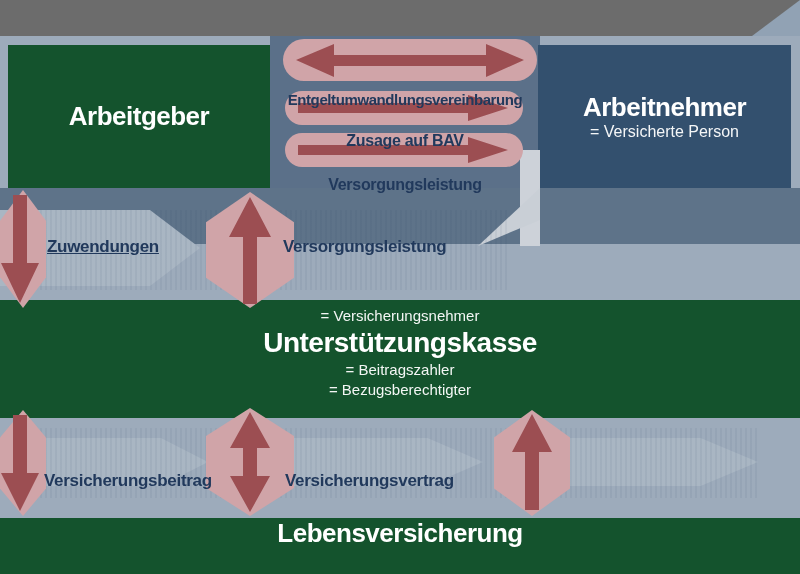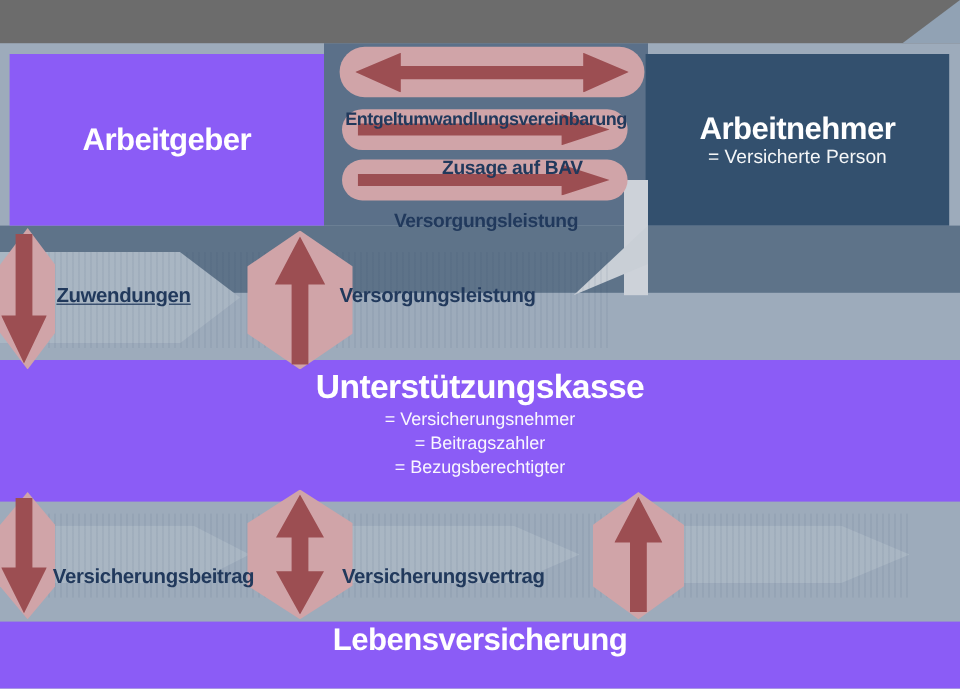--- a/index.html
+++ b/index.html
@@ -6,21 +6,21 @@
   .stage{
     position:relative;width:800px;height:574px;overflow:hidden;
     background:#9dabbb;
     font-family:"Liberation Sans", sans-serif;
     -webkit-font-smoothing:antialiased;
   }
   .abs{position:absolute;}
   
   .mid-column{left:270px;top:36px;width:270px;height:152px;background:#5b7089;z-index:1;}
   .slate-band{left:0;top:188px;width:800px;height:56px;background:#5e7389;z-index:1;}
-  .navy{background:#8b5cf6;}
+  .navy{background:#14532d;}
   .box-left{left:8px;top:45px;width:262px;height:143px;z-index:2;display:flex;align-items:center;justify-content:center;}
   .box-right{left:538px;top:45px;width:253px;height:143px;background:#33506e;z-index:2;display:flex;flex-direction:column;align-items:center;justify-content:center;}
   .band-mid{left:0;top:300px;width:800px;height:118px;z-index:2;display:flex;flex-direction:column;align-items:center;padding-top:6px;box-sizing:border-box;}
   .band-bottom{left:0;top:518px;width:800px;height:56px;z-index:2;display:flex;align-items:flex-start;justify-content:center;}
   .gray-bar{left:0;top:0;width:800px;height:36px;background:#6c6c6c;z-index:50;}
   .corner-tri{left:752px;top:0;width:48px;height:36px;background:#91a2b4;z-index:51;
     clip-path:polygon(100% 0,100% 100%,0 100%);}
   
   .wedge{background:#a9b6c3;z-index:3;}
   .wedge-pt{clip-path:polygon(0 0,72% 0,100% 50%,72% 100%,0 100%);}
@@ -73,41 +73,41 @@
   <div class="abs halo caps" style="left:283px;top:39px;width:254px;height:42px;"></div>
   <div class="abs arrow" style="left:296px;top:44px;width:228px;height:33px;
        clip-path:polygon(0px 16px,38px 0px,38px 11px,190px 11px,190px 0px,228px 16px,190px 33px,190px 22px,38px 22px,38px 33px);"></div>
 
   <div class="lbl lbl-c lbl-sm" style="top:78px;">Entgeltumwandlungsvereinbarung</div>
 
   <div class="abs halo caps" style="left:285px;top:91px;width:238px;height:34px;border-radius:17px;"></div>
   <div class="abs arrow" style="left:298px;top:95px;width:210px;height:26px;
        clip-path:polygon(0 8px,170px 8px,170px 0,210px 13px,170px 26px,170px 18px,0 18px);"></div>
 
-  <div class="lbl lbl-c lbl-md" style="top:119px;padding-left:22px;">Zusage auf BAV</div>
+  <div class="lbl lbl-c lbl-md" style="top:119px;">Zusage auf BAV</div>
 
   <div class="abs halo caps" style="left:285px;top:133px;width:238px;height:34px;border-radius:17px;"></div>
   <div class="abs arrow" style="left:298px;top:137px;width:210px;height:26px;
        clip-path:polygon(0 8px,170px 8px,170px 0,210px 13px,170px 26px,170px 18px,0 18px);"></div>
 
   <div class="lbl lbl-c lbl-md" style="top:163px;">Versorgungsleistung</div>
 
   <div class="abs halo hexa" style="left:0;top:190px;width:46px;height:118px;"></div>
   <div class="abs arrow" style="left:0;top:195px;width:40px;height:110px;
        clip-path:polygon(13px 0,27px 0,27px 68px,39px 68px,20px 108px,1px 68px,13px 68px);"></div>
   <div class="lbl" style="left:47px;top:238px;text-decoration:underline;">Zuwendungen</div>
 
   <div class="abs halo hexa" style="left:206px;top:192px;width:88px;height:116px;"></div>
   <div class="abs arrow" style="left:228px;top:197px;width:44px;height:107px;
        clip-path:polygon(22px 0,43px 40px,29px 40px,29px 107px,15px 107px,15px 40px,1px 40px);"></div>
   <div class="lbl" style="left:283px;top:238px;">Versorgungsleistung</div>
 
   <div class="abs navy band-mid">
+    <span class="t role">= Versicherungsnehmer</span>
     <span class="t title-xl">Unterstützungskasse</span>
-    <span class="t role">= Versicherungsnehmer</span>
     <span class="t role">= Beitragszahler</span>
     <span class="t role">= Bezugsberechtigter</span>
   </div>
 
   <div class="abs wedge wedge-pt" style="left:40px;top:438px;width:168px;height:48px;"></div>
   <div class="abs wedge wedge-pt" style="left:285px;top:438px;width:198px;height:48px;"></div>
   <div class="abs wedge wedge-pt" style="left:553px;top:438px;width:205px;height:48px;"></div>
 
   <div class="abs halo hexa" style="left:0;top:410px;width:46px;height:106px;"></div>
   <div class="abs arrow" style="left:0;top:415px;width:40px;height:98px;

